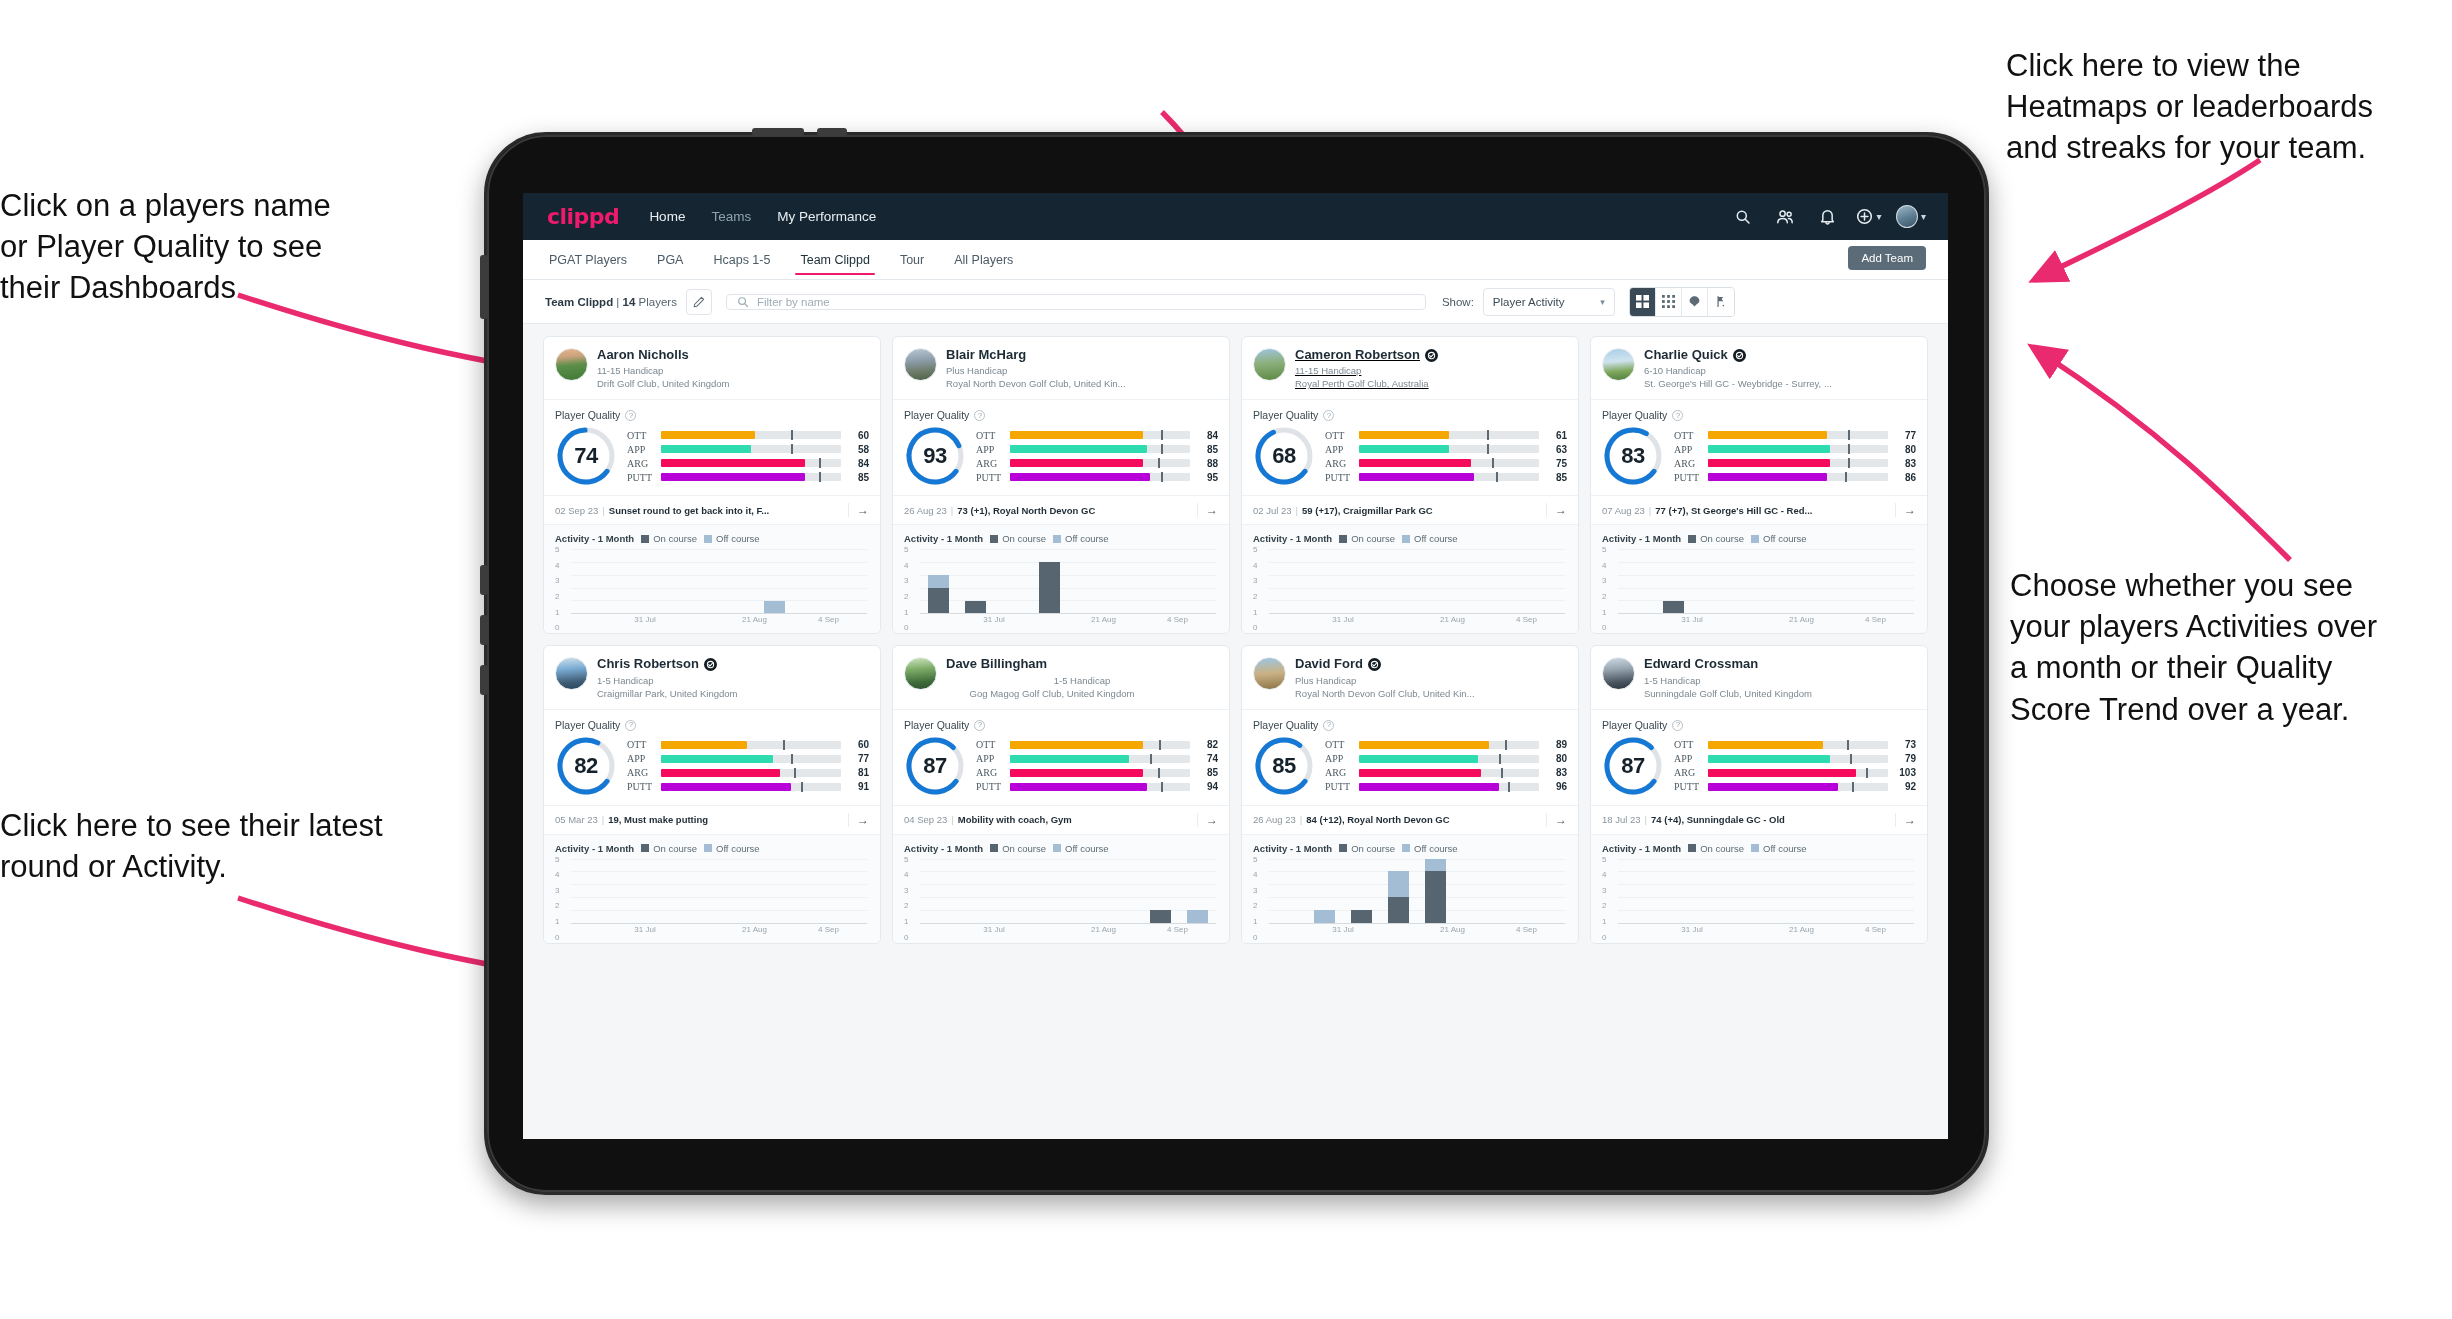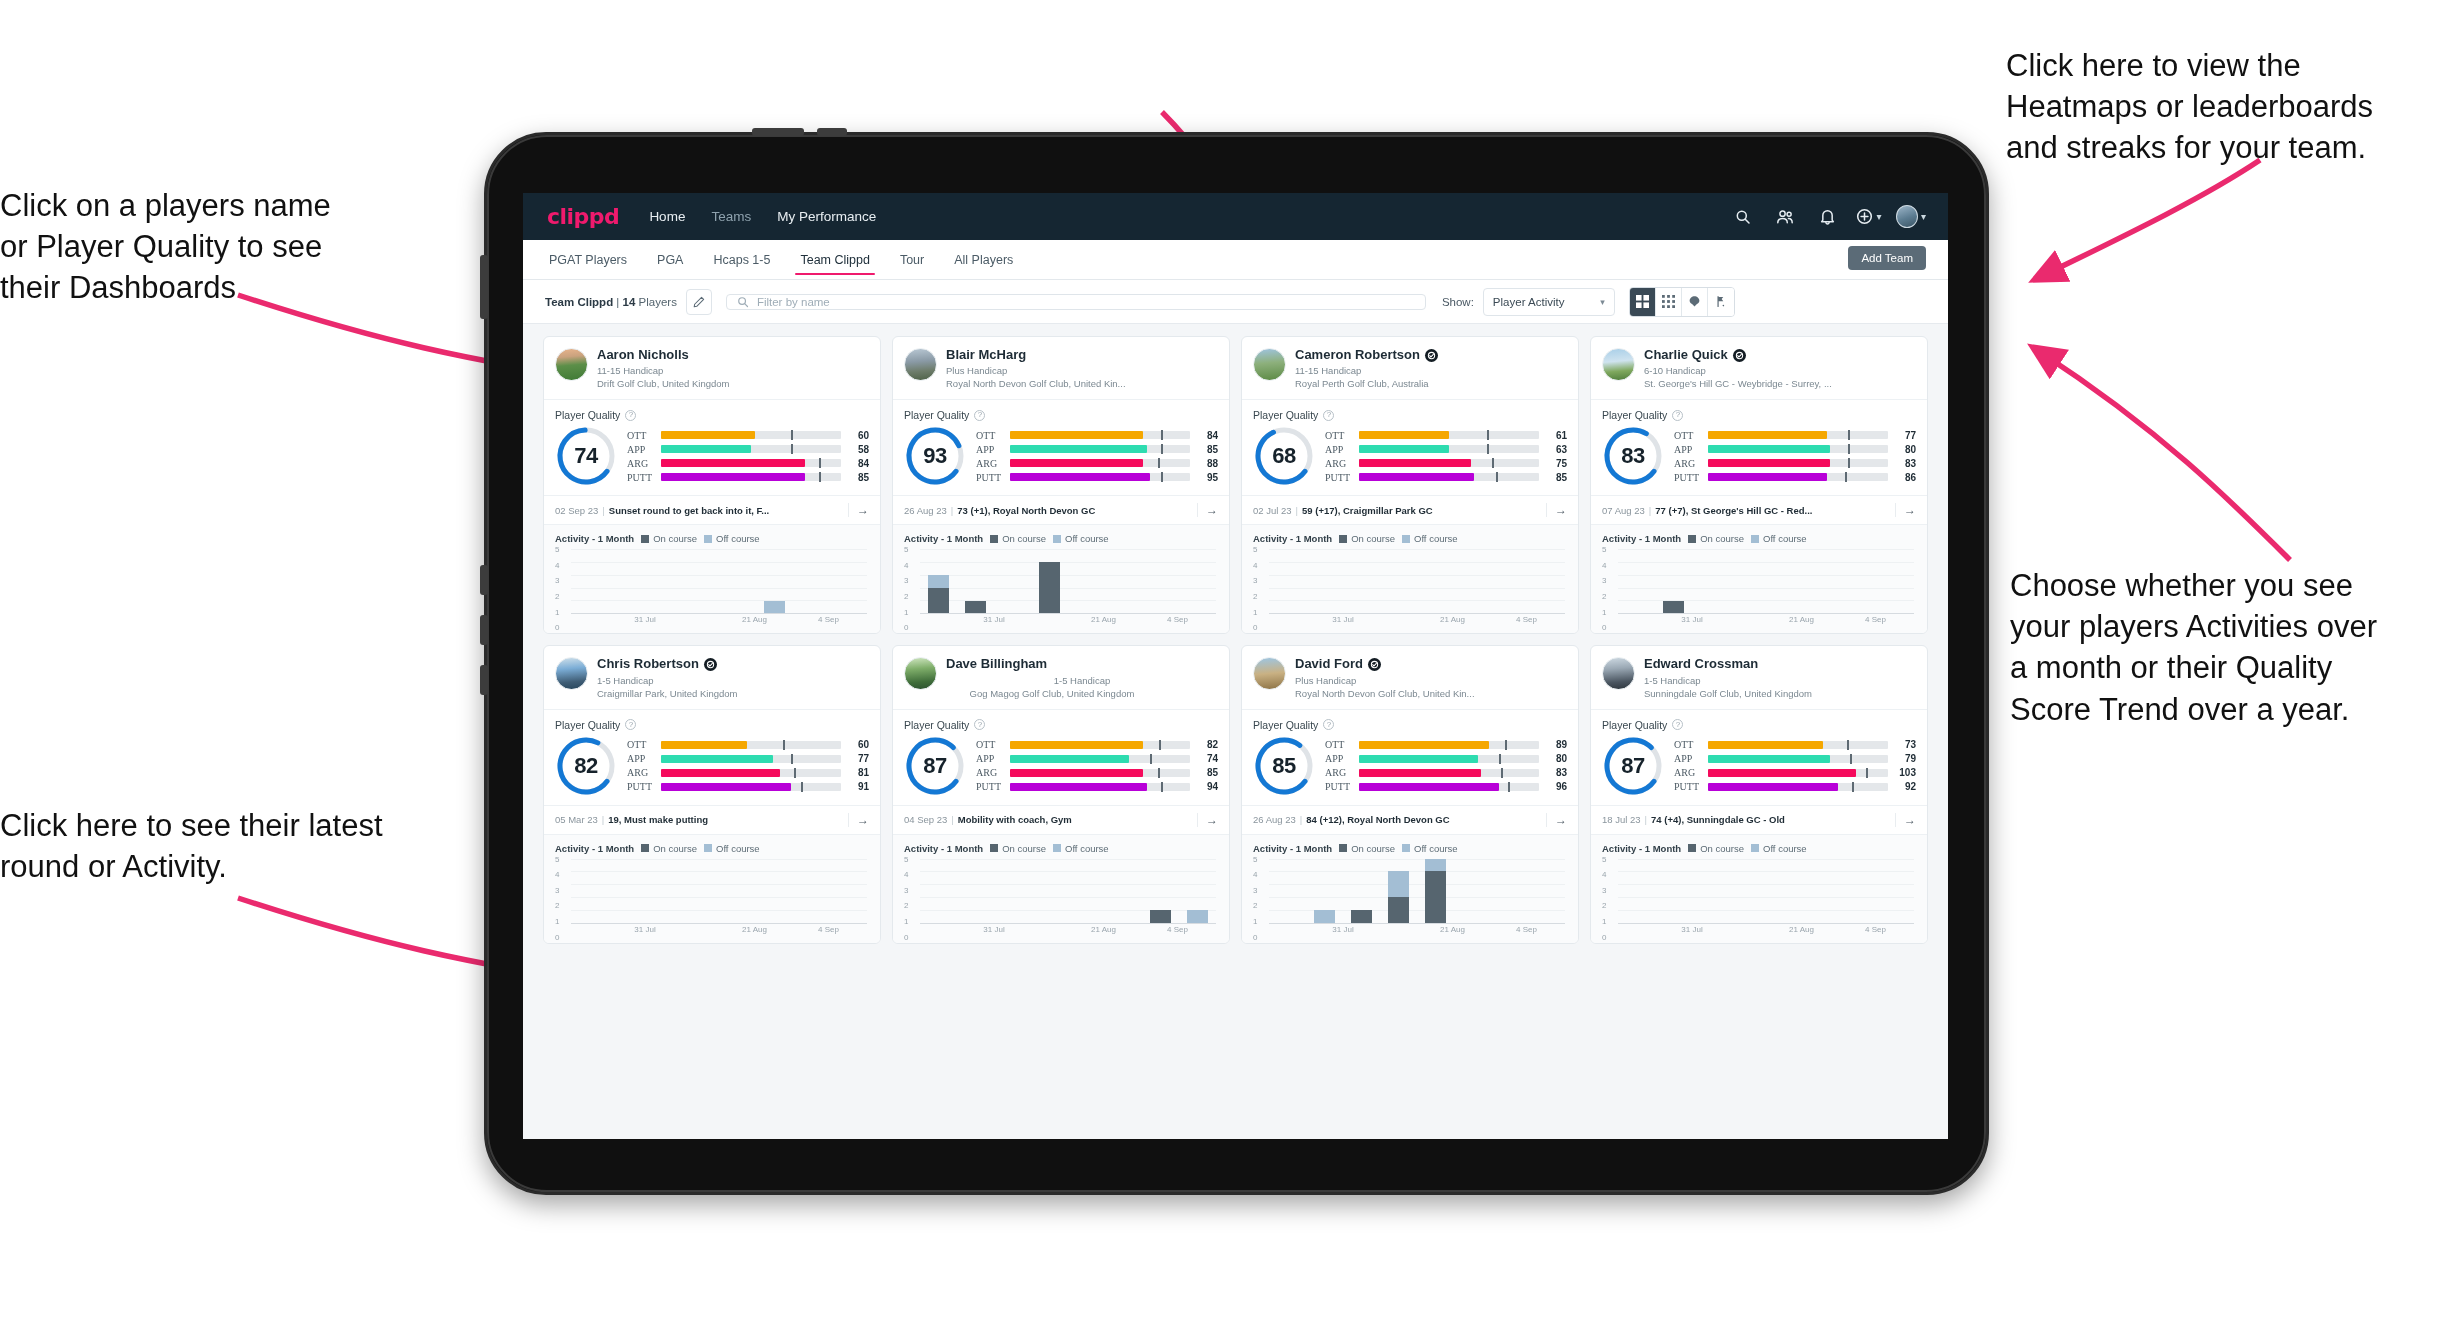--- a/index.html
+++ b/index.html
@@ -175,21 +175,21 @@
   .pa6 { background: linear-gradient(175deg,#9dc6e4 0%,#c9b183 50%,#8d7346 100%); }
   .pa7 { background: linear-gradient(175deg,#cdd9e2 0%,#9aa8b4 35%,#4a5560 75%,#2e363e 100%); }
   .pname-row { display: flex; align-items: center; gap: 5px; }
   .pname { font-size: 13px; font-weight: 700; color: #1d2b35; line-height: 1.1; }
   .verified { width: 13px; height: 13px; border-radius: 50%; background: #141d24;
     display: flex; align-items: center; justify-content: center; flex: 0 0 13px; }
   .phcap { font-size: 9.5px; color: #7b8891; margin-top: 3px; }
   .pclub { font-size: 9.5px; color: #7b8891; margin-top: 2px; white-space: nowrap; overflow: hidden; text-overflow: ellipsis; max-width: 212px; }
 
   .pq-section { padding: 9px 11px 8px; border-bottom: 1px solid #edf1f4; }
-  .pq-title-row { display: flex; align-items: center; gap: 5px; margin-bottom: 4px; }
+  .pq-title-row { display: flex; align-items: flex-end; gap: 5px; margin-bottom: 4px; }
   .pq-title { font-size: 10.5px; color: #39474f; }
   .qmark { width: 11px; height: 11px; border-radius: 50%; border: 1px solid #b7c1c8;
     font-size: 8px; color: #9aa6ae; display:flex; align-items:center; justify-content:center; line-height:1; }
   .pq-body { display: flex; align-items: center; gap: 10px; }
   .donut { position: relative; width: 62px; height: 62px; flex: 0 0 62px; }
   .donut svg { transform: rotate(-90deg); display: block; }
   .donut .val {
     position: absolute; inset: 0; display: flex; align-items: center; justify-content: center;
     font-size: 22px; font-weight: 700; color: #16222b; letter-spacing: -0.5px;
   }
@@ -642,21 +642,21 @@
                   <div class="xlab" style="left:25%;">31 Jul</div>
                   <div class="xlab" style="left:62%;">21 Aug</div>
                   <div class="xlab" style="left:87%;">4 Sep</div>
                 </div>
               </div>
             </div>
           </div>
           <div class="card">
             <div class="card-head">
               <div class="pavatar pa2"></div>
-              <div style="min-width:0;flex:1;">
+              <div style="min-width:0;flex:1;text-decoration:underline;">
                 <div class="pname-row">
                   <span class="pname">Cameron Robertson</span>
                   <span class="verified">
                     <svg width="9" height="9" viewBox="0 0 12 12" fill="none" stroke="#fff" stroke-width="1.4">
                       <circle cx="6" cy="6" r="4.2" fill="none"></circle>
                       <path d="M3.6 6.2l1.7 1.7 3.2-3.4" stroke-linecap="round" stroke-linejoin="round"></path>
                     </svg>
                   </span>
                 </div>
                 <div class="phcap">11-15 Handicap</div>

